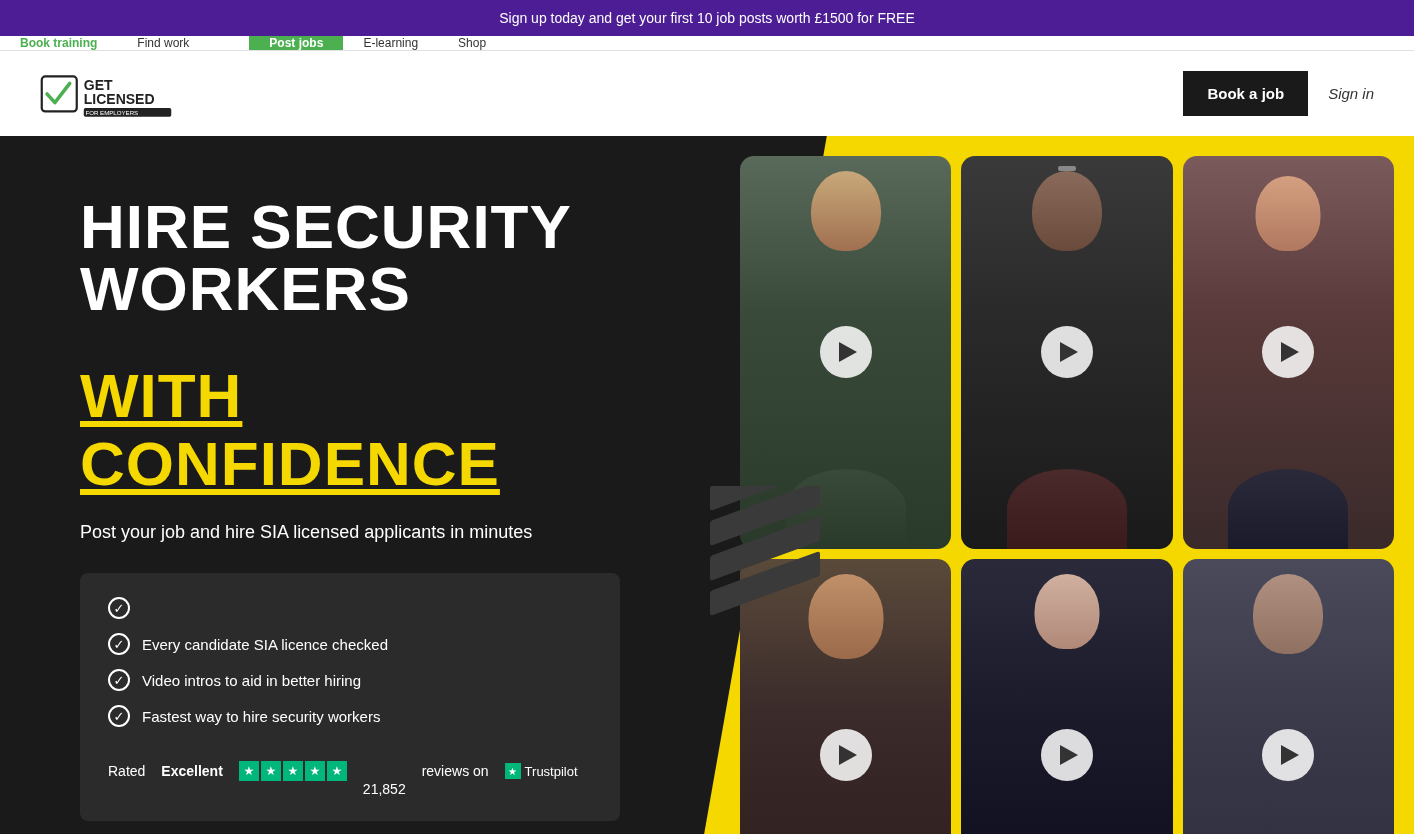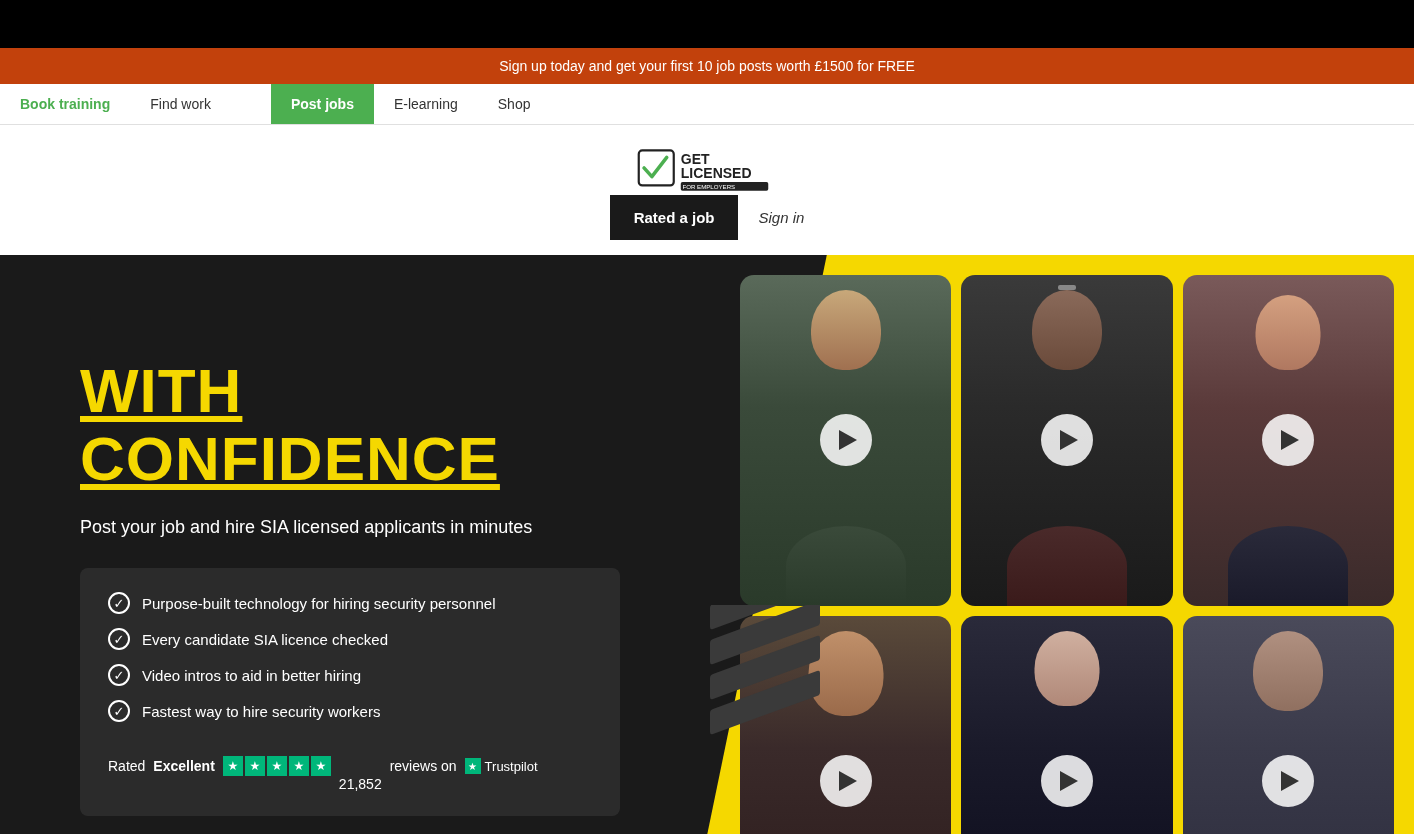--- a/index.html
+++ b/index.html
@@ -1,58 +1,56 @@
 <!DOCTYPE html>
 <html><head>
   <meta charset="utf-8">
   <style>
     * { margin: 0; padding: 0; box-sizing: border-box; }
     body { font-family: Arial, sans-serif; background: #000; width: 1414px; min-height: 834px; overflow-x: hidden; }
 
     
     .top-banner {
-      background: #c2410c;
+      background: #4c1d95;
       color: #fff;
       text-align: center;
       padding: 10px;
       font-size: 14px;
-      margin-top: 48px;
     }
 
     
     .nav-bar {
       background: #fff;
       display: flex;
       align-items: center;
       border-bottom: 1px solid #e0e0e0;
     }
     .nav-bar a {
       display: inline-block;
-      padding: 12px 20px;
+      padding: 0 20px;
       text-decoration: none;
       color: #333;
-      font-size: 14px;
+      font-size: 12px;
       font-weight: 500;
     }
     .nav-bar a.active {
       background: #4caf50;
       color: #fff;
       font-weight: bold;
       margin-left: 40px;
     }
     .nav-book { color: #4caf50 !important; font-weight: bold !important; }
 
     
     .header {
       background: #fff;
       display: flex;
       align-items: center;
       justify-content: space-between;
       padding: 15px 40px;
-      flex-direction: column;
     }
     .logo-box {
       display: flex;
       align-items: center;
       gap: 10px;
     }
     .header-right {
       display: flex;
       align-items: center;
       gap: 20px;
@@ -141,21 +139,21 @@
       justify-content: center;
       flex-shrink: 0;
       font-size: 13px;
       color: #fff;
     }
 
     
     .trustpilot-row {
       display: flex;
       align-items: center;
-      gap: 8px;
+      gap: 16px;
       margin-top: 18px;
       color: #fff;
       font-size: 14px;
     }
     .tp-excellent { font-weight: bold; color: #fff; }
     .tp-stars {
       display: flex;
       gap: 2px;
     }
     .tp-star {
@@ -284,35 +282,35 @@
 
       <text x="50" y="24" font-family="Arial Black, Arial" font-weight="900" font-size="16" fill="#222">GET</text>
 
       <text x="50" y="40" font-family="Arial Black, Arial" font-weight="900" font-size="16" fill="#222">LICENSED</text>
 
       <rect x="50" y="44" width="100" height="10" rx="2" fill="#222"></rect>
       <text x="52" y="52" font-family="Arial" font-size="7" fill="#fff">FOR EMPLOYERS</text>
     </svg>
   </div>
   <div class="header-right">
-    <button class="post-job-btn">Rated a job</button>
+    <button class="post-job-btn">Book a job</button>
     <a href="#" class="sign-in-link">Sign in</a>
   </div>
 </header>
 
 <div class="main-content">
 
   <div class="left-panel">
+    <div class="hero-title">HIRE SECURITY WORKERS</div>
     <div class="hero-title-yellow">WITH CONFIDENCE</div>
     <p class="hero-subtitle">Post your job and hire SIA licensed applicants in minutes</p>
 
     <div class="feature-box">
       <div class="feature-item">
         <div class="check-icon">✓</div>
-        <span>Purpose-built technology for hiring security personnel</span>
       </div>
       <div class="feature-item">
         <div class="check-icon">✓</div>
         <span>Every candidate SIA licence checked</span>
       </div>
       <div class="feature-item">
         <div class="check-icon">✓</div>
         <span>Video intros to aid in better hiring</span>
       </div>
       <div class="feature-item">

